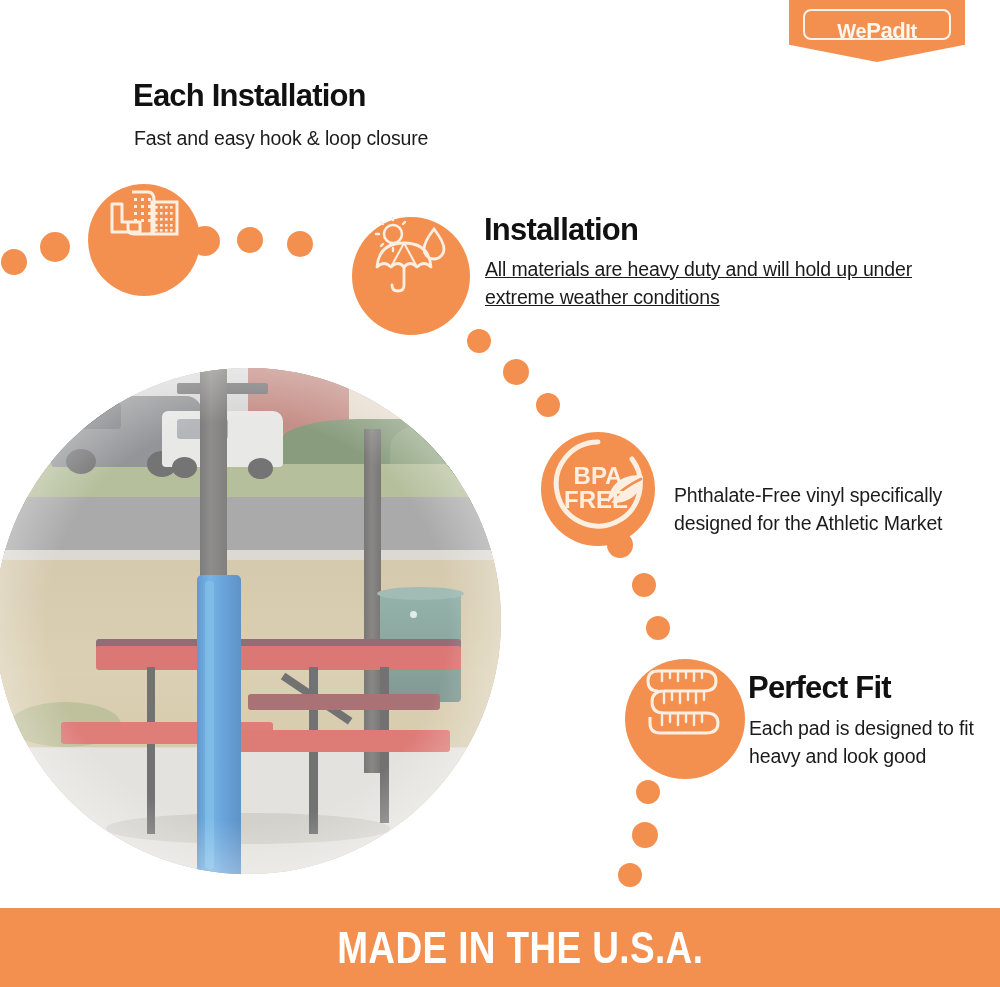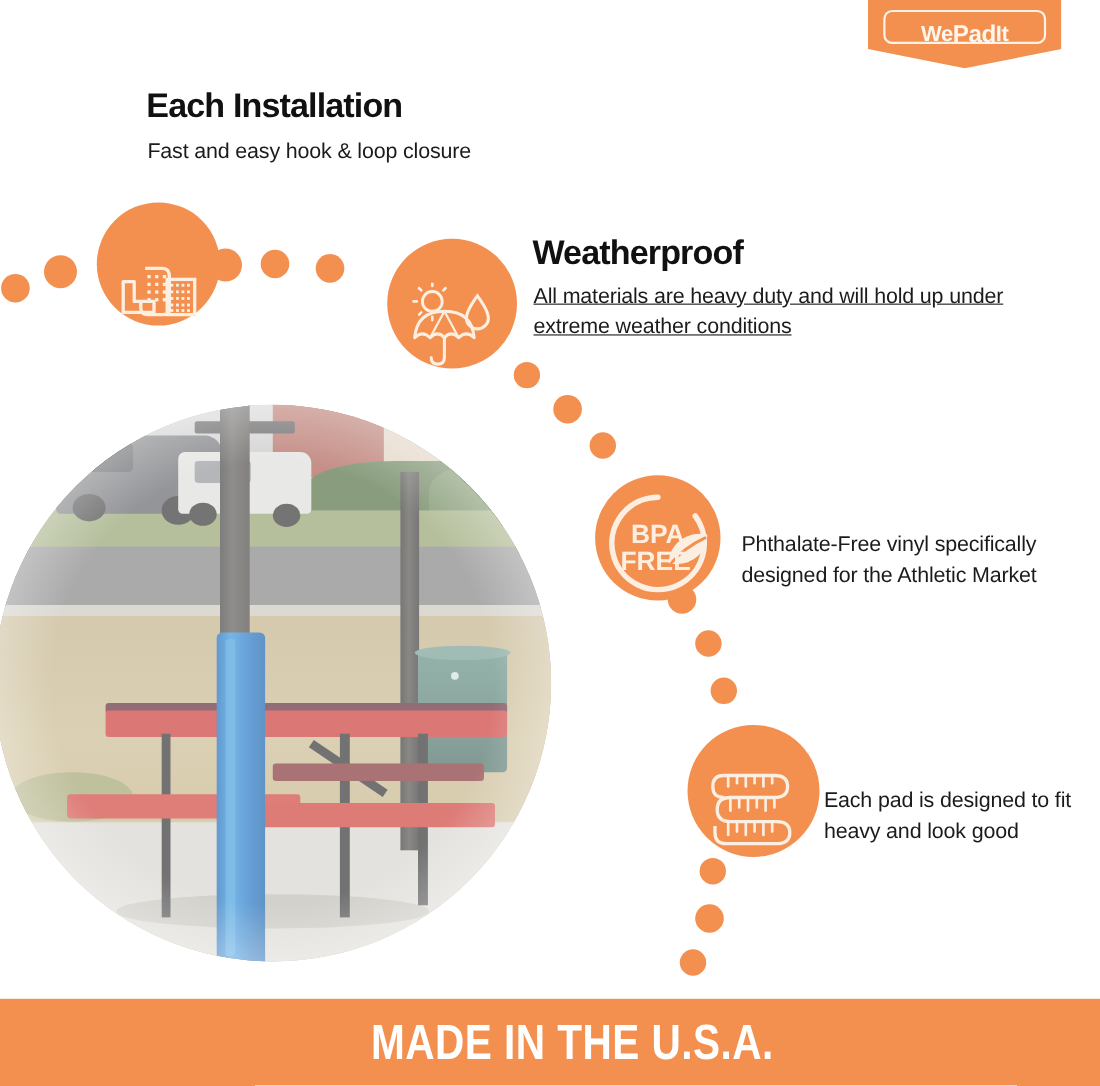--- a/index.html
+++ b/index.html
@@ -88,21 +88,21 @@
 
   #f4-title { left: 748px; top: 672px; font-size: 31px; }
   #f4-desc  { left: 749px; top: 715px; width: 240px; }
 
   
   .icon-circle {
     position: absolute;
     border-radius: 50%;
     background: #F3904F;
     display: flex;
-    align-items: flex-end;
+    align-items: flex-start;
     justify-content: center;
     z-index: 10;
   }
   #icon-1 { left: 88px;  top: 184px; width: 112px; height: 112px; }
   #icon-2 { left: 352px; top: 217px; width: 118px; height: 118px; }
   #icon-3 { left: 541px; top: 432px; width: 114px; height: 114px; }
   #icon-4 { left: 625px; top: 659px; width: 120px; height: 120px; }
 
   
   .dot {
@@ -267,21 +267,21 @@
           <rect x="57" y="40" width="2.6" height="2.6"></rect>
           <rect x="62" y="40" width="2.6" height="2.6"></rect>
         <rect x="47" y="45" width="2.6" height="2.6"></rect>
           <rect x="52" y="45" width="2.6" height="2.6"></rect>
           <rect x="57" y="45" width="2.6" height="2.6"></rect>
           <rect x="62" y="45" width="2.6" height="2.6"></rect>
       </g>
     </svg>
   </div>
 
-  <div class="feature-title" id="f2-title">Weatherproof</div>
+  <div class="feature-title" id="f2-title">Installation</div>
   <div class="feature-desc" id="f2-desc">All materials are heavy duty and will hold up under extreme weather conditions</div>
 
   <div class="icon-circle" id="icon-2" style="background: rgb(243, 144, 79);">
     <svg width="80" height="78" viewBox="0 0 80 78" fill="none" aria-hidden="true">
 
       <circle cx="22" cy="17" r="9" stroke="#FCEFE2" stroke-width="2.6" fill="none"></circle>
       <g stroke="#FCEFE2" stroke-width="2.4" stroke-linecap="round">
         <line x1="22" y1="3" x2="22" y2="0"></line>
         <line x1="8" y1="17" x2="5" y2="17"></line>
         <line x1="22" y1="31" x2="22" y2="34"></line>
@@ -311,20 +311,21 @@
       <path d="M52 10 a42 42 0 1 0 34 17" stroke="#FCEFE2" stroke-width="5" stroke-linecap="round" fill="none"></path>
 
       <path d="M97 44 C80 40 62 52 62 70 C80 74 97 62 97 44 Z" fill="#FCEFE2"></path>
       <path d="M95 47 C82 53 71 62 64 70" stroke="#F3904F" stroke-width="2.6" fill="none" stroke-linecap="round"></path>
 
       <text x="52" y="52" text-anchor="middle" font-family="'Liberation Sans', sans-serif" font-size="24" font-weight="bold" fill="#FCEFE2">BPA</text>
       <text x="50" y="76" text-anchor="middle" font-family="'Liberation Sans', sans-serif" font-size="24" font-weight="bold" fill="#FCEFE2">FREE</text>
     </svg>
   </div>
 
+  <div class="feature-title" id="f4-title">Perfect Fit</div>
   <div class="feature-desc" id="f4-desc">Each pad is designed to fit heavy and look good</div>
 
   <div class="icon-circle" id="icon-4" style="background: rgb(243, 144, 79);">
     <svg width="86" height="86" viewBox="0 0 86 86" fill="none" aria-hidden="true">
 
       <g stroke="#FCEFE2" stroke-width="3" fill="none" stroke-linejoin="round">
         <path d="M16 12 L62 12 Q74 12 74 22 Q74 32 62 32 L22 32 Q10 32 10 43 Q10 54 22 54 L64 54 Q76 54 76 64 Q76 74 64 74 L18 74 Q8 74 8 64 L8 58"></path>
         <path d="M16 12 Q6 12 6 22 Q6 32 16 32"></path>
       </g>
 

